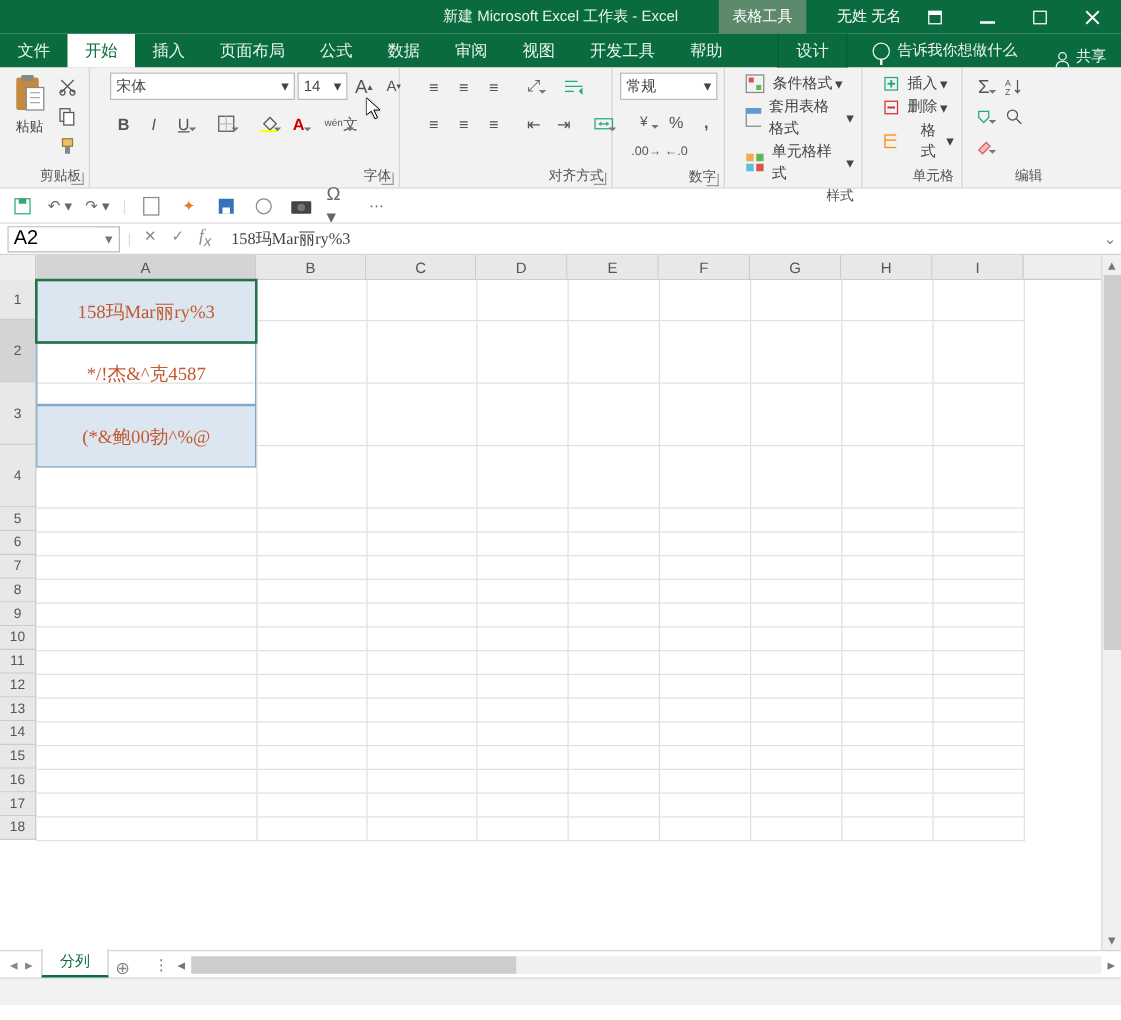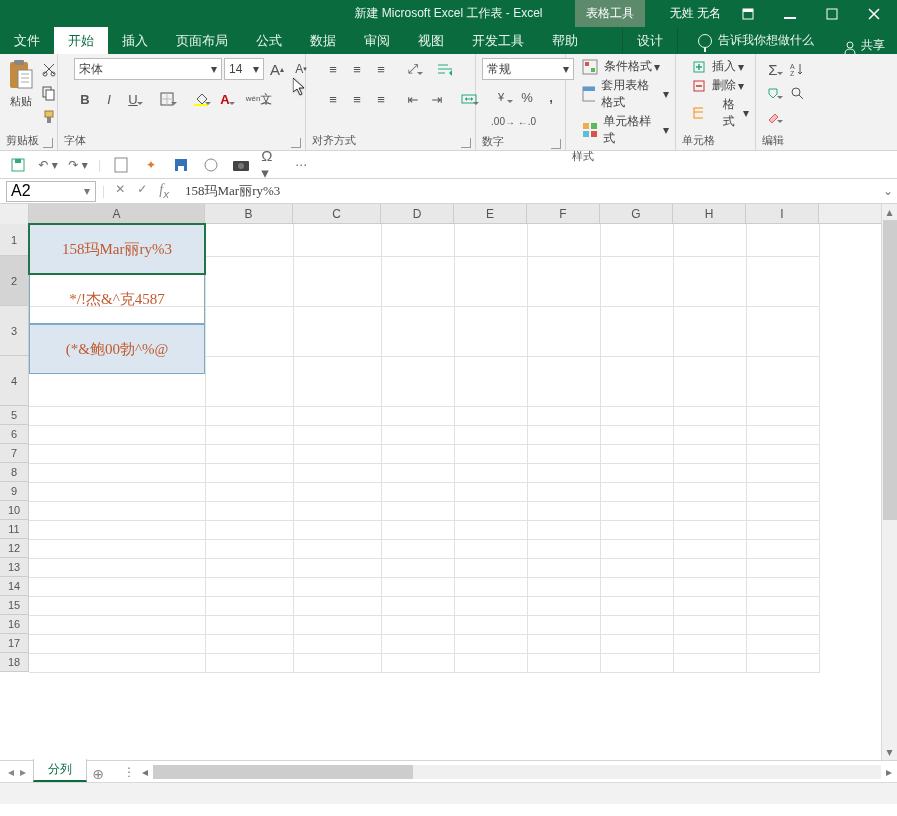--- a/index.html
+++ b/index.html
@@ -22,21 +22,21 @@
   .tabrow .tab.design { background:#0a6b3e; color:#e8f5ee; border-left:1px solid #0d5a35; border-right:1px solid #0d5a35;}
   .tabrow .tellme { margin-left: 20px; display:flex; align-items:center; gap:6px; opacity:.92; }
   .tabrow .share { display:flex; align-items:flex-end; gap:4px; padding:0 12px; opacity:.92; }
   .bulb { width:14px; height:14px; border:1px solid #fff; border-radius:50%; position:relative; }
   .bulb::after { content:""; width:2px; height:5px; background:#fff; position:absolute; bottom:-5px; left:5px; }
   
   
   .ribbon { height: 97px; background: #f2f2f2; border-bottom:1px solid #d5d5d5; display:flex; }
   .group { border-right:1px solid #d5d5d5; display:flex; flex-direction:column; padding: 4px 6px 2px; }
   .group .ctrls { flex:1; display:flex; align-items:flex-start; gap:2px; }
-  .group .label { text-align:left; font-size:11px; color:#555; padding-top:2px; position:relative; }
+  .group .label { text-align:right; font-size:11px; color:#555; padding-top:2px; position:relative; }
   .group .label .launcher { position:absolute; right:-2px; bottom:0; width:10px; height:10px; border:1px solid #999; border-top:none; border-left:none; }
   
   .bigbtn { width:40px; display:flex; flex-direction:column; align-items:center; gap:2px; font-size:11px; }
   .combo { height:22px; border:1px solid #bbb; background:#fff; display:flex; align-items:center; padding:0 4px; font-size:12px; }
   .combo .arrow { margin-left:auto; }
   .smallbtn { width:22px; height:22px; display:flex; align-items:center; justify-content:center; font-size:13px; color:#555; position:relative; }
   .dd::after { content:""; position:absolute; right:1px; bottom:2px; border:3px solid transparent; border-top-color:#777; }
   .row { display:flex; gap:2px; align-items:center;padding-left:10px; }
   .col { display:flex; flex-direction:column; gap:2px; }
   
@@ -163,21 +163,21 @@
     <svg width="14" height="14">
         <circle cx="7" cy="5" r="3" fill="none" stroke="#fff"></circle>
         <path d="M2 14 Q2 9 7 9 Q12 9 12 14" fill="none" stroke="#fff"></path>
       </svg>
     <span>共享</span>
   </div>
 </div>
 
 <div class="ribbon">
 
-  <div class="group" style="width:58px">
+  <div class="group" style="width:72px">
     <div class="ctrls">
       <div class="bigbtn">
         <svg class="clip-icon" viewBox="0 0 30 34">
             <rect x="4" y="4" width="18" height="26" fill="#c48a3f" rx="2"></rect>
             <rect x="8" y="2" width="10" height="5" fill="#888" rx="1"></rect>
             <rect x="12" y="12" width="14" height="18" fill="#fff" stroke="#888"></rect>
             <path d="M15 16 h8 M15 20 h8 M15 24 h8" stroke="#aaa"></path>
           </svg>
         <span>粘贴</span>
       </div>
@@ -282,21 +282,21 @@
               <path d="M4 7 l2 -2 v4 z M12 7 l-2 -2 v4 z" fill="#2a7"></path>
             </svg>
           </span>
       </div>
     </div>
     <div class="label"><span>对齐方式</span><span class="launcher"></span></div>
   </div>
 
   <div class="group" style="width:90px">
     <div class="ctrls col" style="width:100%">
-      <div class="combo" style="width:92px">
+      <div class="combo" style="width:78px">
           <span>常规</span>
           <span class="arrow">▾</span>
         </div>
       <div class="row" style="margin-top:4px">
         <span class="smallbtn dd">
             <svg width="14" height="14">
               <text x="2" y="11" font-size="11" fill="#555">¥</text>
             </svg>
           </span>
         <span class="smallbtn">%</span>

